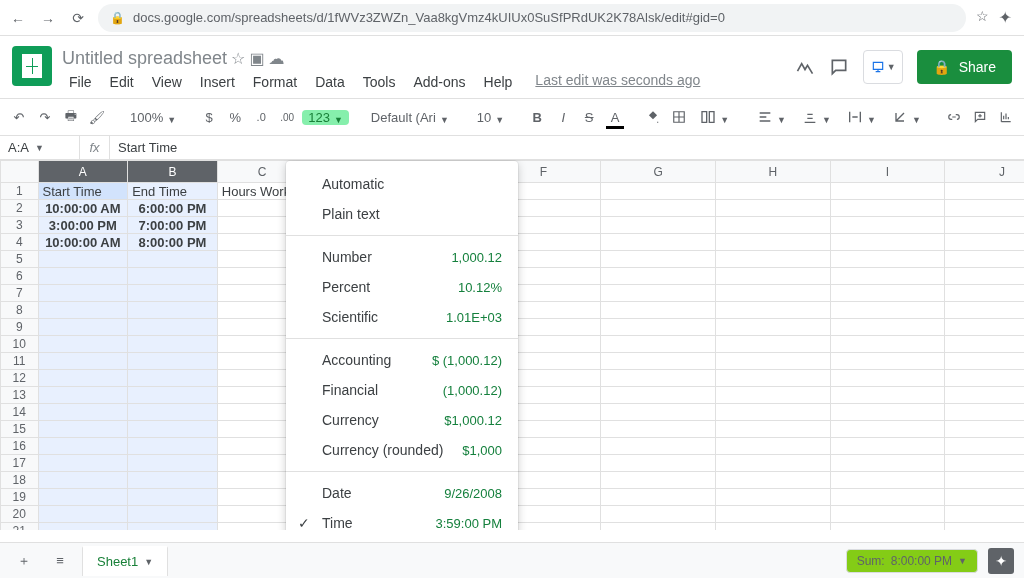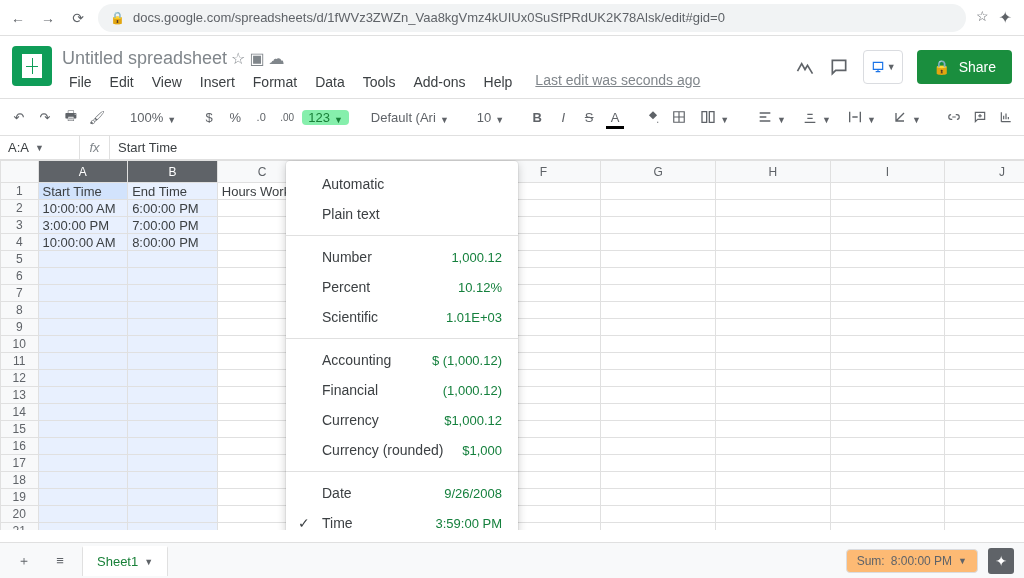--- a/index.html
+++ b/index.html
@@ -138,21 +138,21 @@
     font-weight:normal;
     text-align:center;
     width:36px;
     font-size:12px;
   }
   table.sheet thead th:first-child { width:36px; }
   .colw { width:86px; }
   .col-sel-head { background:#5f6368 !important; color:#fff !important; }
   .col-sel-cell { background:#e8f0fe; }
   .col-sel-cell-active { background:#d2e3fc; }
-  .cell-right { text-align:left; }
+  .cell-right { text-align:center;font-weight:bold; }
   
   .fmt-menu {
     position:absolute;
     left:286px;
     top:1px;
     width:232px;
     background:#fff;
     border-radius:4px;
     box-shadow: 0 2px 10px rgba(0,0,0,.2), 0 0 0 1px rgba(0,0,0,.05);
     padding: 8px 0;
@@ -193,21 +193,21 @@
     border-bottom:none;
     display:flex; align-items:center; gap:6px;
     color:#188038; font-weight:500;
     border-top:2px solid transparent;
   }
   .status-right {
     margin-left:auto;
     display:flex; align-items:center; gap:10px; color:#5f6368;
   }
   .sum-chip {
-    background:#fdba74; border:1px solid #dadce0; border-radius:4px;
+    background:#84cc16; border:1px solid #dadce0; border-radius:4px;
     padding:4px 10px; display:flex; gap:6px; align-items:center; font-size:12px;
   }
   .explore-sq { width:26px; height:26px; background:#5f6368; border-radius:3px; display:flex; align-items:center; justify-content:center; color:#fff; font-size:14px;}
   svg { display:block; }
 </style>
 </head>
 <body>
 
 <div class="chrome-bar">
   <div class="nav-icn">←</div>

